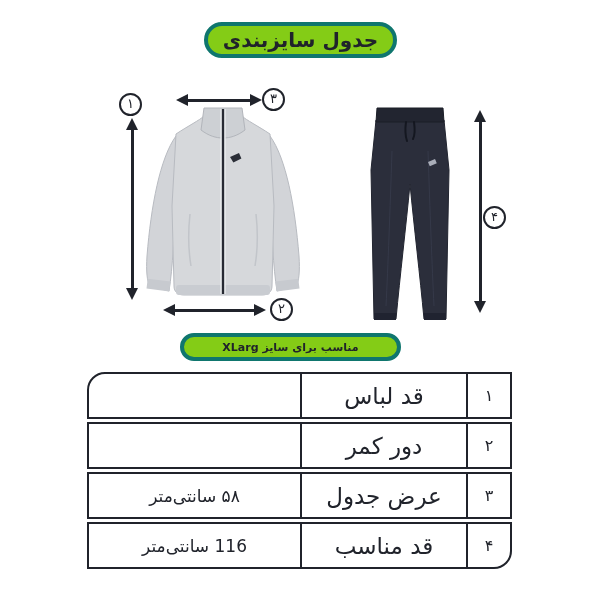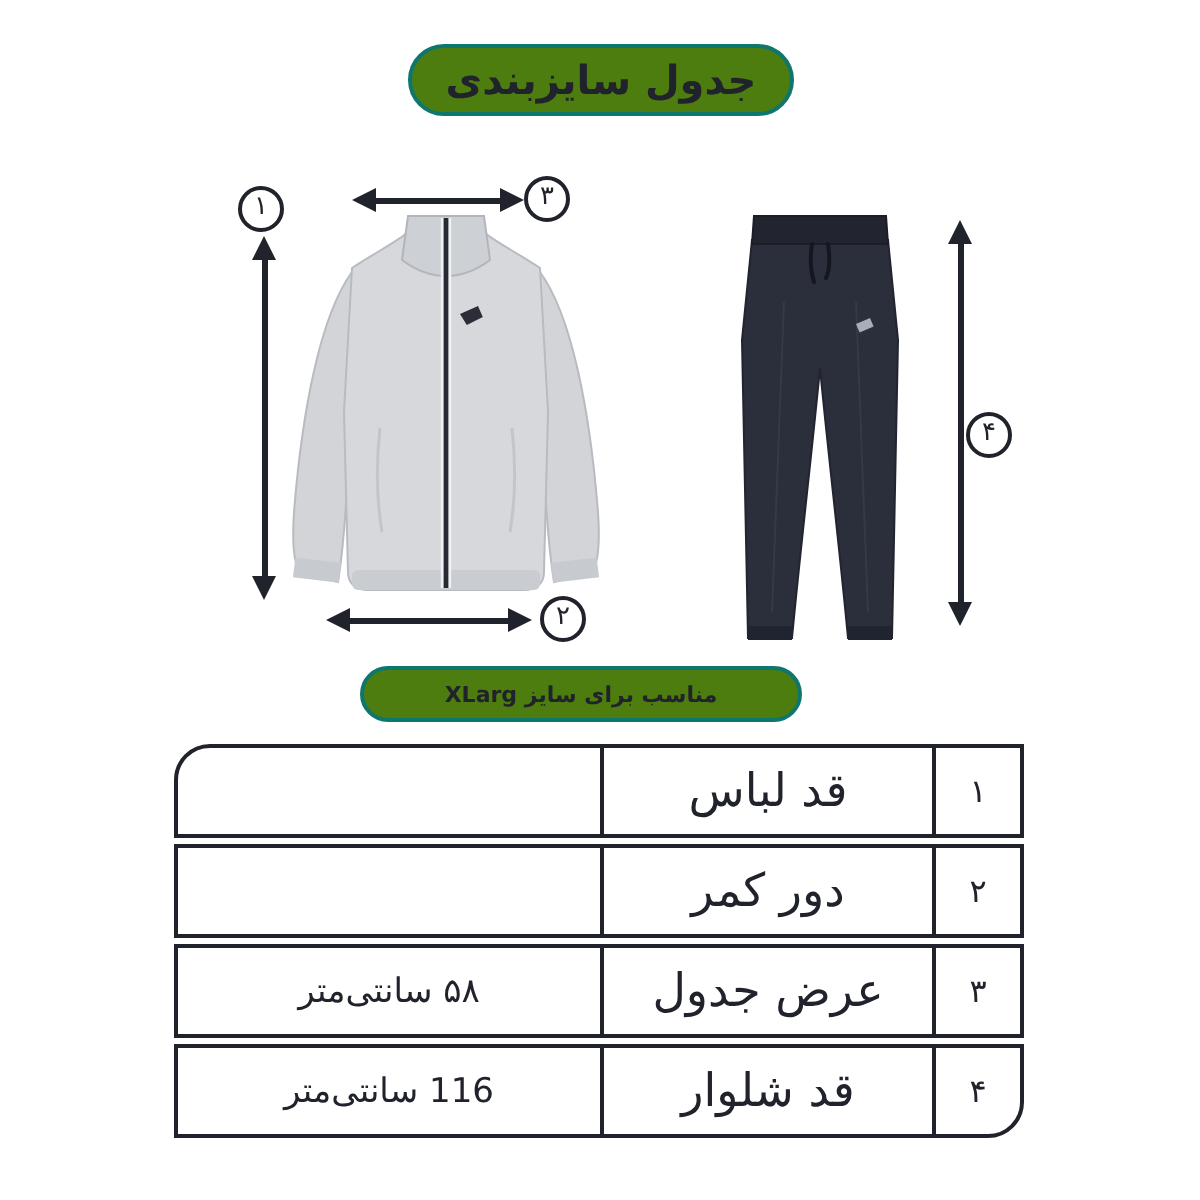--- a/index.html
+++ b/index.html
@@ -1,21 +1,21 @@
 <!DOCTYPE html>
 <html lang="fa"><head>
 <meta charset="utf-8">
 <style>
   html,body{margin:0;padding:0;background:#ffffff;}
   body{font-family:"DejaVu Sans", sans-serif;color:#20232b;}
   .stage{position:relative;width:600px;height:600px;background:#ffffff;overflow:hidden;}
 
   
-  .pill{position:absolute;box-sizing:border-box;border:2px solid #0f766e;border-radius:18px;
-        display:flex;align-items:center;justify-content:center;background:#4d7c0f;}
+  .pill{position:absolute;box-sizing:border-box;border:4px solid #0f766e;border-radius:18px;
+        display:flex;align-items:center;justify-content:center;background:#84cc16;}
   .title-pill{left:204px;top:22px;width:193px;height:36px;font-size:20px;font-weight:700;}
   .size-pill{left:180px;top:333px;width:221px;height:28px;border-radius:14px;font-size:11px;font-weight:700;}
 
   
   .arrow-h{position:absolute;display:flex;align-items:center;height:16px;}
   .arrow-h .shaft{flex:1;height:3px;background:#20232b;}
   .arrow-h .head-l{width:0;height:0;border-top:6px solid transparent;border-bottom:6px solid transparent;border-right:12px solid #20232b;}
   .arrow-h .head-r{width:0;height:0;border-top:6px solid transparent;border-bottom:6px solid transparent;border-left:12px solid #20232b;}
   .arrow-v{position:absolute;display:flex;flex-direction:column;align-items:center;width:16px;}
   .arrow-v .shaft{flex:1;width:3px;background:#20232b;}
@@ -140,18 +140,18 @@
     </div>
 
     <div class="t-row">
       <div class="t-cell c-num">۳</div>
       <div class="t-cell c-label">عرض جدول</div>
       <div class="t-cell c-value">۵۸ سانتی‌متر</div>
     </div>
 
     <div class="t-row">
       <div class="t-cell c-num">۴</div>
-      <div class="t-cell c-label">قد شلوار</div>
+      <div class="t-cell c-label">قد مناسب</div>
       <div class="t-cell c-value">116 سانتی‌متر</div>
     </div>
 
   </div>
 </div>
 
 </body></html>

